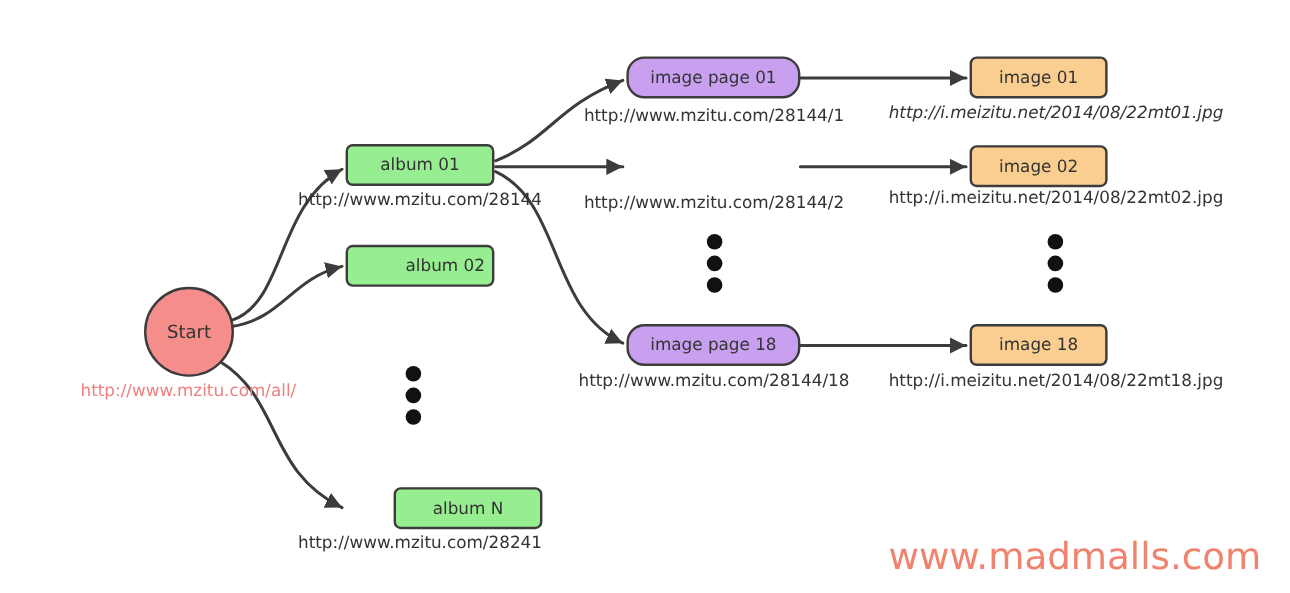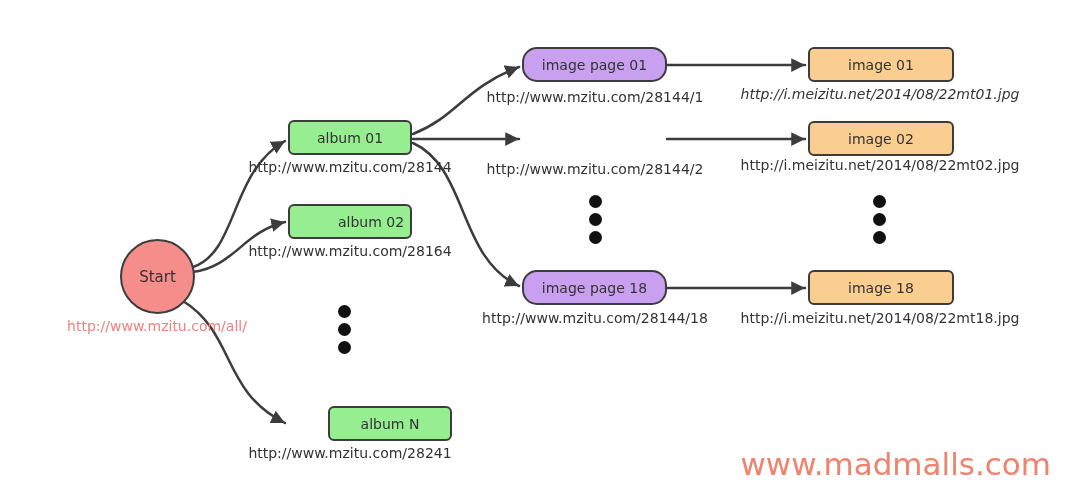--- a/index.html
+++ b/index.html
@@ -27,21 +27,21 @@
     align-items: center;
     justify-content: center;
     border: 2px solid #3c3c3c;
     border-radius: 6px;
     font-size: 14px;
     color: #333333;
     z-index: 2;
   }
   .node-album  { width: 124px; height: 35px; background: #96ee91; }
   .node-page   { width: 145px; height: 35px; background: #c9a0f0; border-radius: 15px; }
-  .node-image  { width: 146px; height: 35px; background: #facd91; }
+  .node-image  { width: 115px; height: 35px; background: #facd91; }
 
   .start-circle {
     position: absolute;
     left: 120px; top: 239px;
     width: 75px; height: 75px;
     border-radius: 50%;
     background: #f58e8a;
     border: 2.5px solid #3c3c3c;
     display: flex;
     align-items: center;
@@ -117,21 +117,20 @@
   <div class="url-label pink" style="left:157px; top:318px;">http://www.mzitu.com/all/</div>
 
   <div class="node node-album" style="left:288px; top:120px;">
     <span>album 01</span>
   </div>
   <div class="url-label" style="left:350px; top:159px;">http://www.mzitu.com/28144</div>
 
   <div class="node node-album" style="left:288px; top:204px;padding-left:42px;">
     <span>album 02</span>
   </div>
-  <div class="url-label" style="left:350px; top:243px;">http://www.mzitu.com/28164</div>
 
   <div class="dots" style="left:338px; top:305px;">
     <i></i>
       <i></i>
       <i></i>
   </div>
 
   <div class="node node-album" style="left:288px; top:406px;margin-left:40px;">
     <span>album N</span>
   </div>

